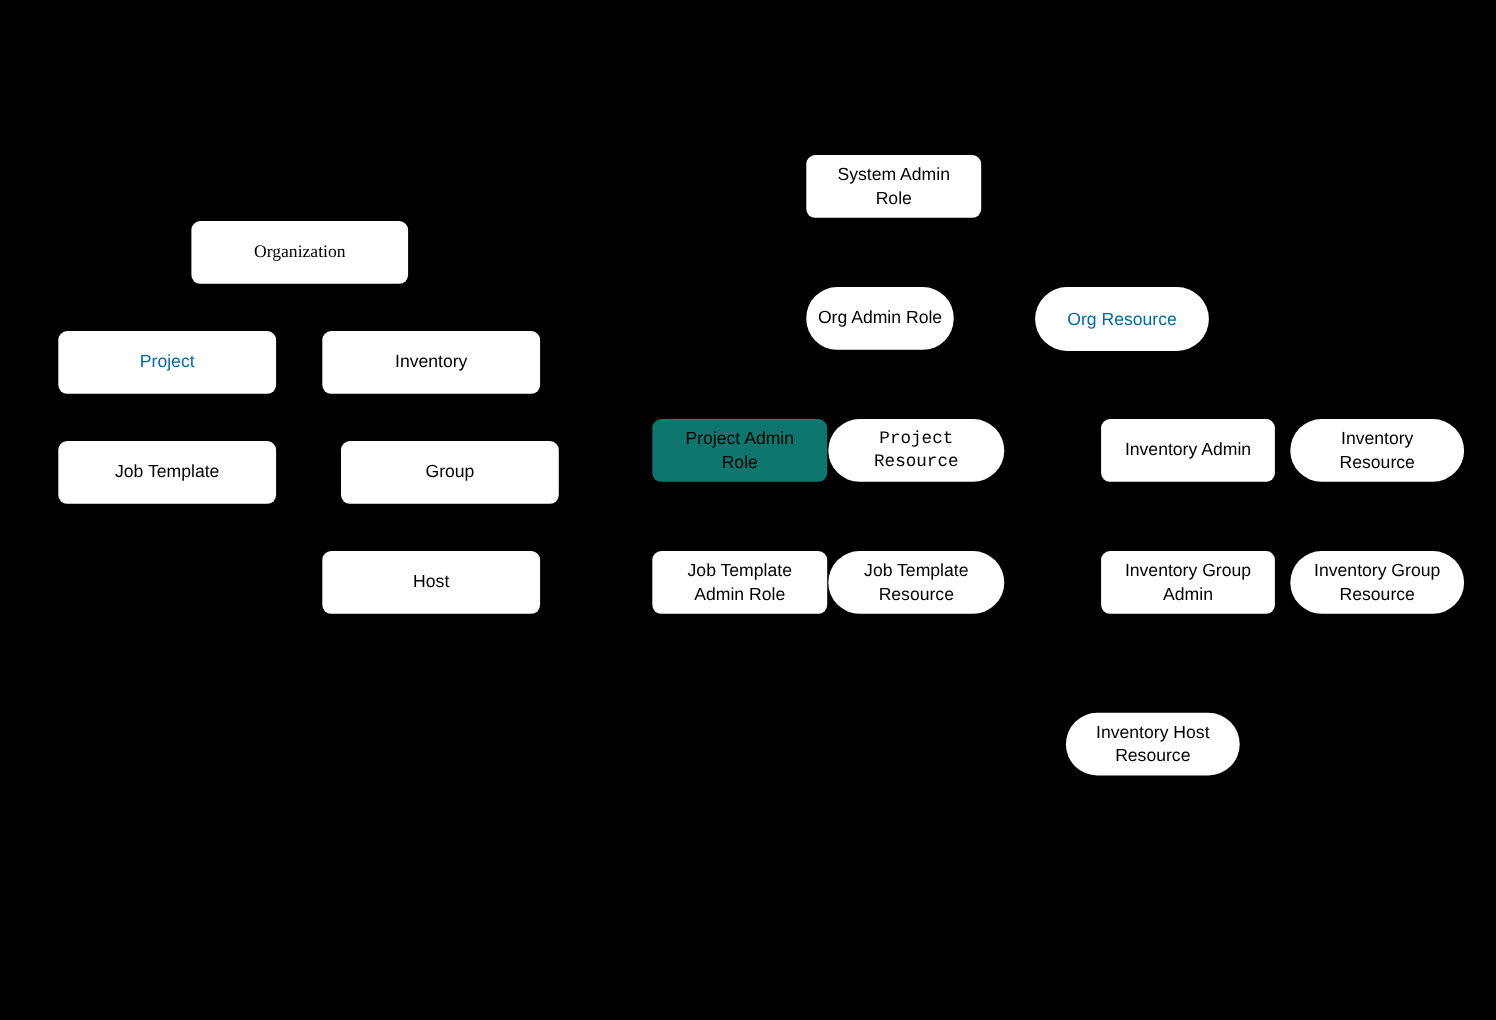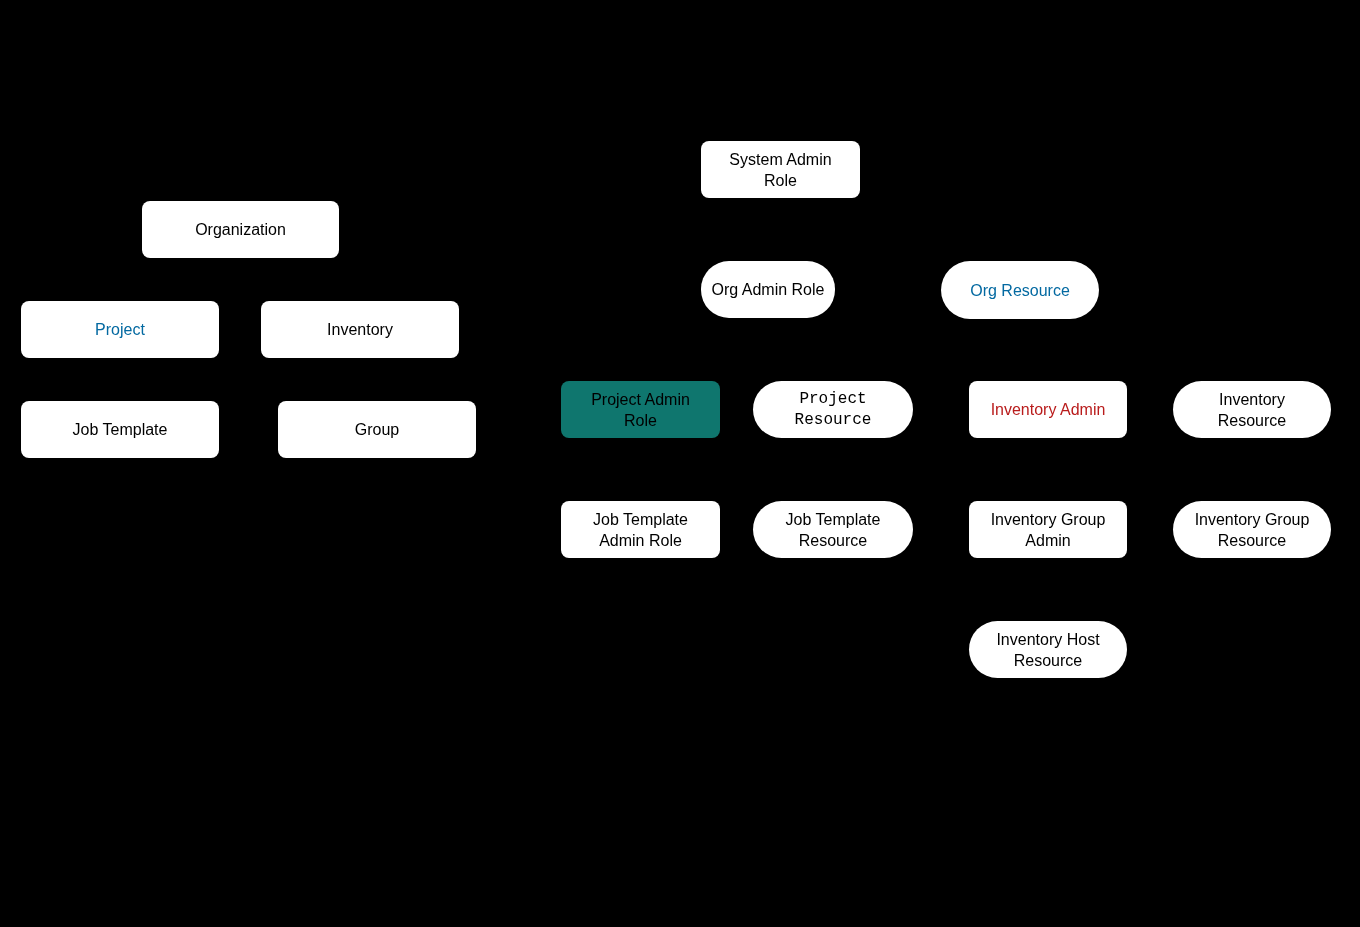--- a/index.html
+++ b/index.html
@@ -24,47 +24,49 @@
     justify-content: center;
     text-align: center;
     font-size: 16px;
     line-height: 21px;
     white-space: pre-line;
     box-sizing: border-box;
     padding: 2px 6px;
   }
   .node.rect {
     border-radius: 8px;
+    margin-left: 32px;
   }
   .node.pill {
     border-radius: 29px;
   }
 </style>
 </head>
 <body>
 
 <div class="canvas" style="background: rgb(0, 0, 0);">
-    <div class="node rect" style="left: 142px; top: 201px; width: 197px; height: 57px; background: rgb(255, 255, 255); color: rgb(0, 0, 0);">Organization</div>
+    <div class="node rect" style="left: 142px; top: 201px; width: 197px; height: 57px; background: rgb(255, 255, 255); color: rgb(0, 0, 0); font-family: Liberation Serif, serif;">Organization</div>
     <div class="node rect" style="left: 21px; top: 301px; width: 198px; height: 57px; background: rgb(255, 255, 255); color: #0369a1;">Project</div>
     <div class="node rect" style="left: 261px; top: 301px; width: 198px; height: 57px; background: rgb(255, 255, 255); color: rgb(0, 0, 0);">Inventory</div>
     <div class="node rect" style="left: 21px; top: 401px; width: 198px; height: 57px; background: rgb(255, 255, 255); color: rgb(0, 0, 0);">Job Template</div>
     <div class="node rect" style="left: 278px; top: 401px; width: 198px; height: 57px; background: rgb(255, 255, 255); color: rgb(0, 0, 0);">Group</div>
+    <div class="node rect" style="left: 261px; top: 501px; width: 198px; height: 57px; background: rgb(255, 255, 255); color: rgb(0, 0, 0);">Host</div>
     <div class="node rect" style="left: 701px; top: 141px; width: 159px; height: 57px; background: rgb(255, 255, 255); color: rgb(0, 0, 0);">System Admin
 Role</div>
     <div class="node rect" style="left: 701px; top: 261px; width: 134px; height: 57px; background: rgb(255, 255, 255); color: rgb(0, 0, 0); border-radius: 28px;">Org Admin Role</div>
     <div class="node pill" style="left: 941px; top: 261px; width: 158px; height: 58px; background: rgb(255, 255, 255); color: #0369a1;">Org Resource</div>
     <div class="node rect" style="left: 561px; top: 381px; width: 159px; height: 57px; background: #0f766e; color: rgb(0, 0, 0);">Project Admin
 Role</div>
     <div class="node pill" style="left: 753px; top: 381px; width: 160px; height: 57px; background: rgb(255, 255, 255); color: rgb(0, 0, 0); font-family: Liberation Mono, monospace;">Project Resource</div>
-    <div class="node rect" style="left: 969px; top: 381px; width: 158px; height: 57px; background: rgb(255, 255, 255); color: #b91c1c;">Inventory Admin</div>
+    <div class="node rect" style="left: 969px; top: 381px; width: 158px; height: 57px; background: rgb(255, 255, 255); color: #000000;">Inventory Admin</div>
     <div class="node pill" style="left: 1173px; top: 381px; width: 158px; height: 57px; background: rgb(255, 255, 255); color: rgb(0, 0, 0);">Inventory
 Resource</div>
     <div class="node rect" style="left: 561px; top: 501px; width: 159px; height: 57px; background: rgb(255, 255, 255); color: rgb(0, 0, 0);">Job Template
 Admin Role</div>
     <div class="node pill" style="left: 753px; top: 501px; width: 160px; height: 57px; background: rgb(255, 255, 255); color: rgb(0, 0, 0);">Job Template
 Resource</div>
     <div class="node rect" style="left: 969px; top: 501px; width: 158px; height: 57px; background: rgb(255, 255, 255); color: rgb(0, 0, 0);">Inventory Group
 Admin</div>
     <div class="node pill" style="left: 1173px; top: 501px; width: 158px; height: 57px; background: rgb(255, 255, 255); color: rgb(0, 0, 0);">Inventory Group
 Resource</div>
-    <div class="node pill" style="left: 969px; top: 621px; width: 158px; height: 57px; background: rgb(255, 255, 255); color: rgb(0, 0, 0);">Inventory Host
+    <div class="node pill" style="left: 969px; top: 648px; width: 158px; height: 57px; background: rgb(255, 255, 255); color: rgb(0, 0, 0);">Inventory Host
 Resource</div>
   </div>
 
 </body></html>

